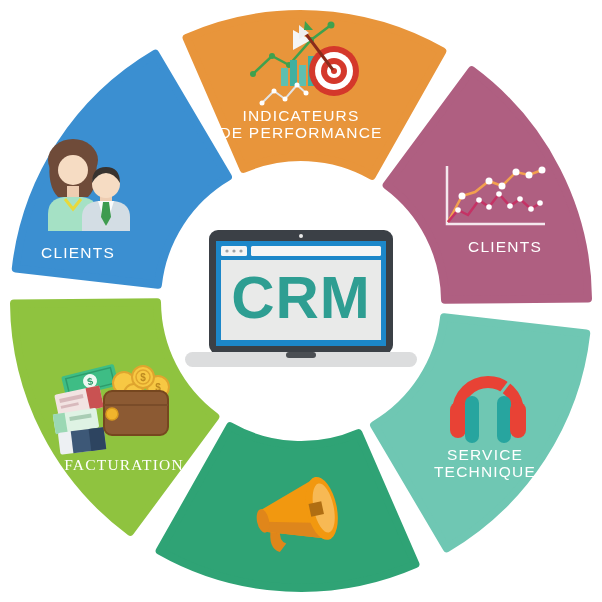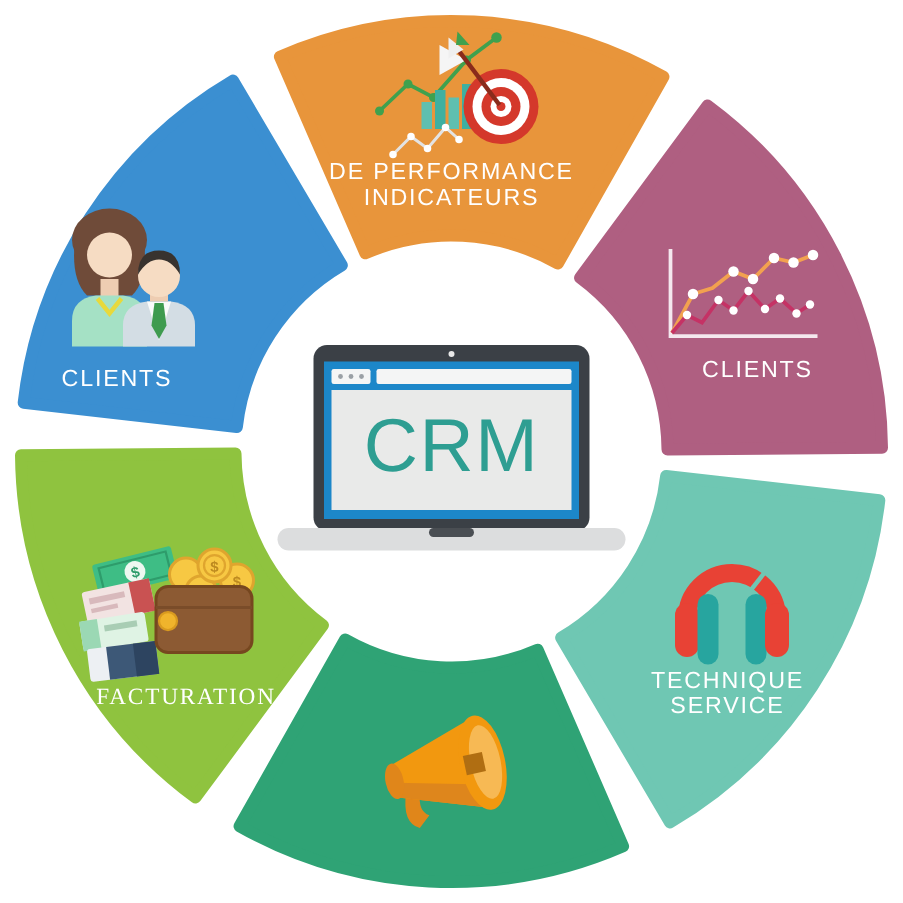--- a/index.html
+++ b/index.html
@@ -9,21 +9,21 @@
   }
   .stage svg{position:absolute;left:0;top:0;}
   .label{
     position:absolute;transform:translate(-50%,-50%);
     color:#ffffff;font-size:15.5px;letter-spacing:1.2px;line-height:1.12;
     text-align:center;white-space:nowrap;
   }
   .label span{display:block;}
   .crm-label{
     position:absolute;transform:translate(-50%,-50%);
-    color:#2E9E92;font-size:50px;font-weight:normal;letter-spacing:1px;
+    color:#2E9E92;font-size:60px;font-weight:bold;letter-spacing:1px;
     white-space:nowrap;
   }
 </style>
 </head>
 <body>
 
 <div class="stage">
 
   <svg width="602" height="602" viewBox="0 0 602 602">
 
@@ -161,29 +161,29 @@
       <circle cx="234" cy="251" r="1.6" fill="#9AA0A5"></circle>
       <circle cx="241" cy="251" r="1.6" fill="#9AA0A5"></circle>
       <rect x="251" y="246" width="130" height="10" rx="1.5" fill="#F4F5F5"></rect>
       <rect x="221" y="260" width="160" height="80" fill="#E9EAE9"></rect>
       <rect x="185" y="352" width="232" height="15" rx="7.5" fill="#DCDDDE"></rect>
       <rect x="286" y="352" width="30" height="6" rx="3" fill="#4A4E53"></rect>
     </g>
   </svg>
 
   <div class="label" style="left:301px;top:124px;">
+    <span>INDICATEURS</span>
     <span>DE PERFORMANCE</span>
-    <span>INDICATEURS</span>
   </div>
   <div class="label" style="left:505px;top:247px;">
     <span>CLIENTS</span>
   </div>
   <div class="label" style="left:485px;top:463px;">
+    <span>SERVICE</span>
     <span>TECHNIQUE</span>
-    <span>SERVICE</span>
   </div>
   <div class="label" style="left:124px;top:465px;font-family:Liberation Serif, serif;">
     <span>FACTURATION</span>
   </div>
   <div class="label" style="left:78px;top:253px;">
     <span>CLIENTS</span>
   </div>
 
   <div class="crm-label" style="left:301px;top:297px;">CRM</div>
 </div>

